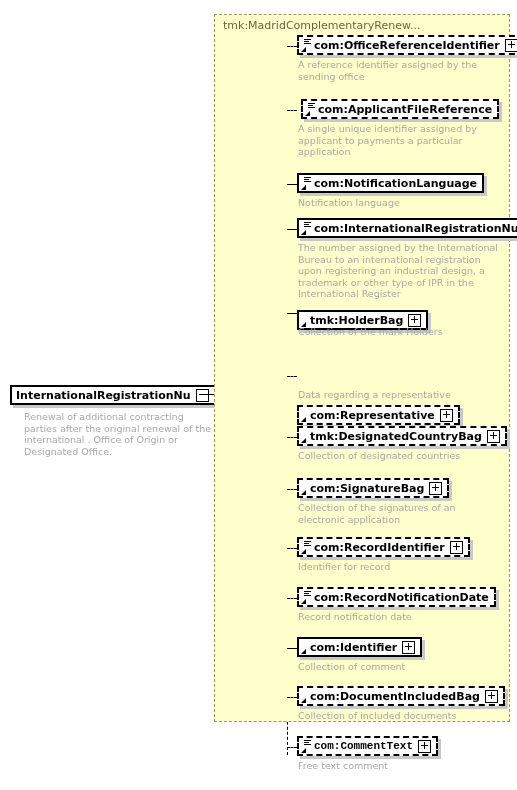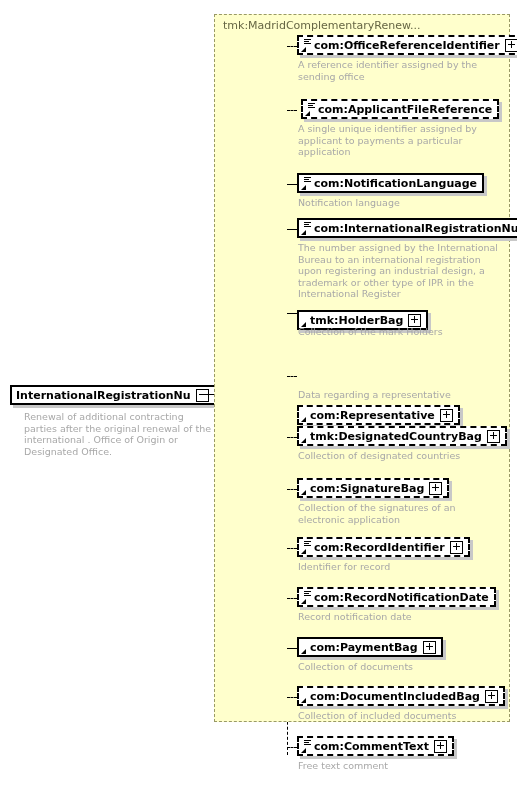--- a/index.html
+++ b/index.html
@@ -366,37 +366,37 @@
         <span class="arrow-corner"></span>
         <span class="node-label">com:RecordNotificationDate</span>
       </div>
     </div>
     <div class="desc" style="left: 298px; top: 611px; width: 203px;">Record notification date</div>
     <div class="conn h-solid" style="left: 287px; top: 648px; width: 10px;"></div>
     <div class="elem-node" style="left: 297px; top: 637px;">
       <div class="node-box solid">
         <span style="display: inline-block; width: 7px;"></span>
         <span class="arrow-corner"></span>
-        <span class="node-label">com:PaymentBag</span>
-        <span class="expander plus"></span>
-      </div>
-    </div>
-    <div class="desc" style="left: 298px; top: 661px; width: 203px;">Collection of documents</div>
+        <span class="node-label">com:Identifier</span>
+        <span class="expander plus"></span>
+      </div>
+    </div>
+    <div class="desc" style="left: 298px; top: 661px; width: 203px;">Collection of comment</div>
     <div class="conn h-dash" style="left: 287px; top: 697px; width: 10px;"></div>
     <div class="elem-node" style="left: 297px; top: 686px;">
       <div class="node-box dashed">
         <span style="display: inline-block; width: 7px;"></span>
         <span class="arrow-corner"></span>
         <span class="node-label">com:DocumentIncludedBag</span>
         <span class="expander plus"></span>
       </div>
     </div>
     <div class="desc" style="left: 298px; top: 710px; width: 203px;">Collection of included documents</div>
     <div class="conn h-dash" style="left: 287px; top: 747px; width: 10px;"></div>
-    <div class="elem-node" style="left: 297px; top: 736px;">
+    <div class="elem-node" style="left: 297px; top: 736px; font-family: Liberation Mono, monospace;">
       <div class="node-box dashed">
         <span class="type-icon">
           <i class="ln a"></i>
           <i class="ln b"></i>
           <i class="ln c"></i>
         </span>
         <span class="arrow-corner"></span>
         <span class="node-label">com:CommentText</span>
         <span class="expander plus"></span>
       </div>

